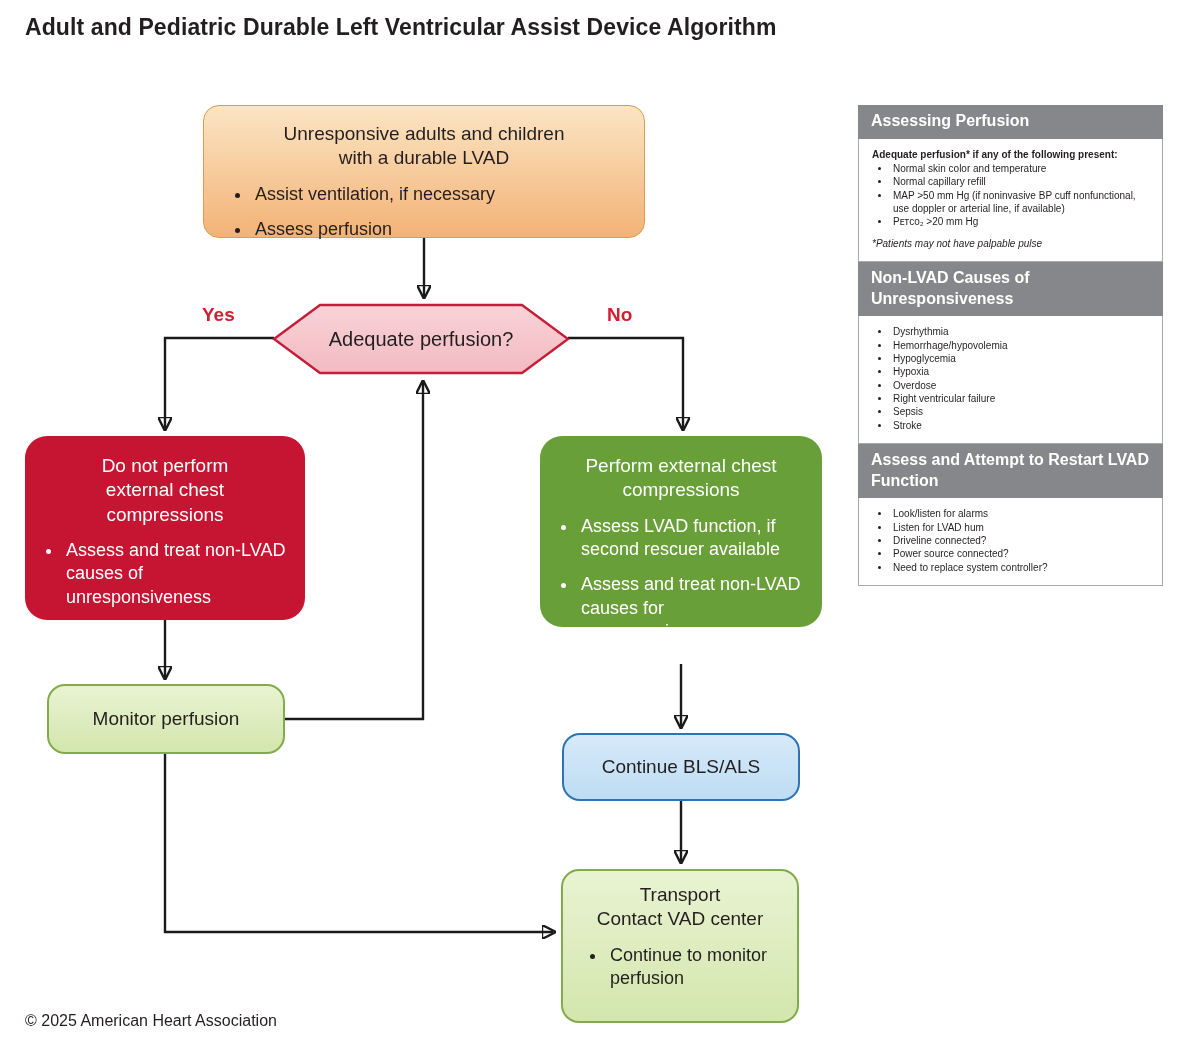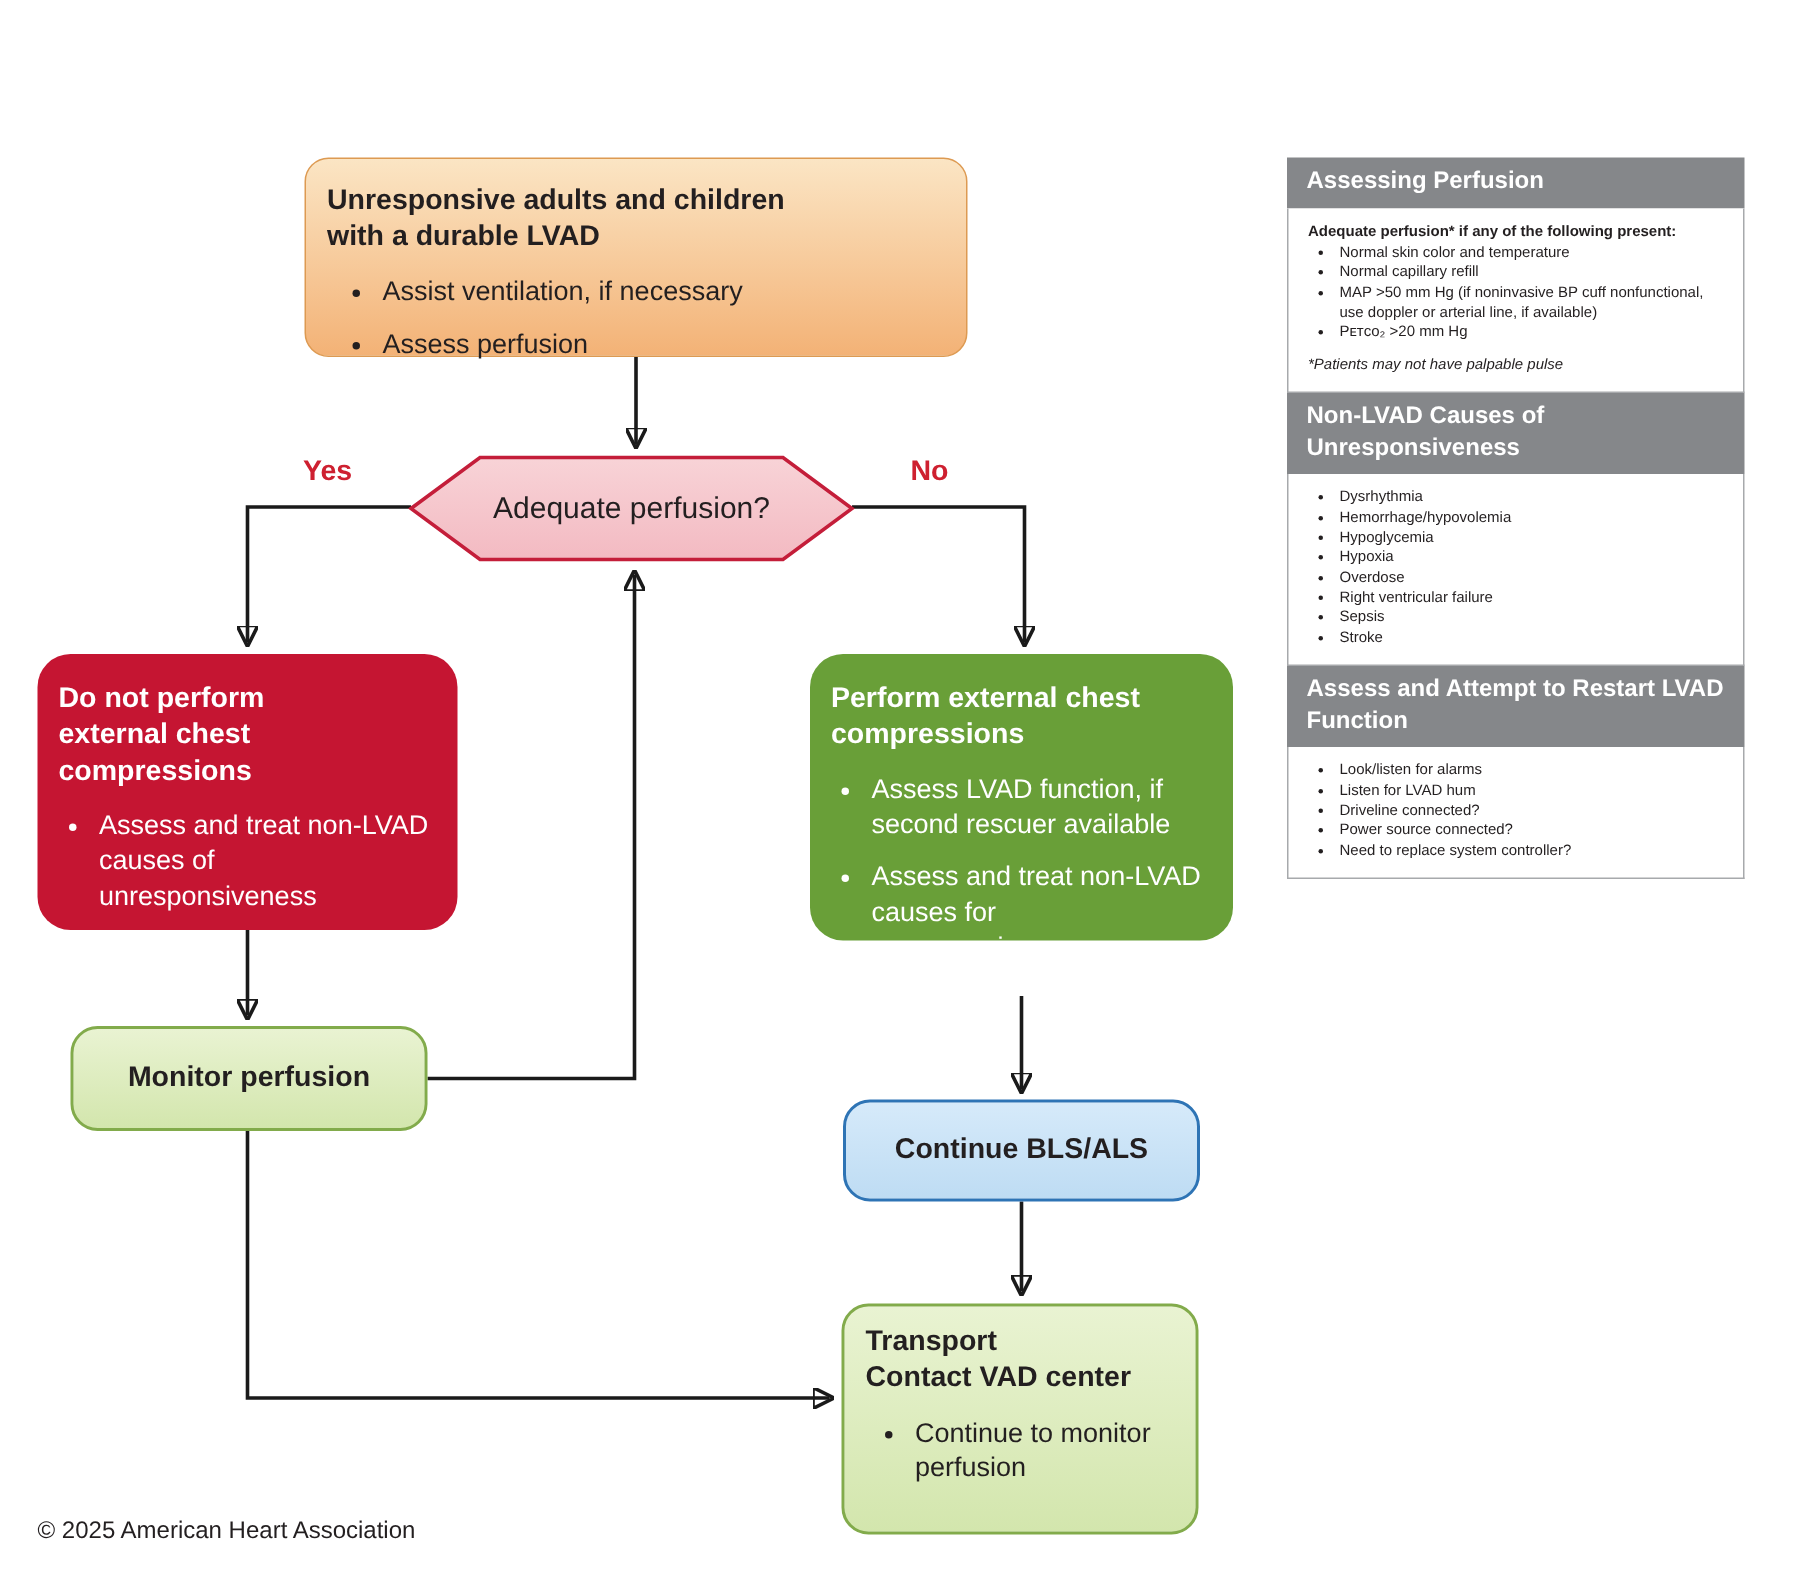--- a/index.html
+++ b/index.html
@@ -7,21 +7,21 @@
   body { font-family:"Liberation Sans","DejaVu Sans",sans-serif; color:#231f20; }
   #canvas { position:relative; width:1200px; height:1047px; background:#ffffff; overflow:hidden; }
 
   .page-title { position:absolute; left:25px; top:14px; font-size:23px; font-weight:700; letter-spacing:0.1px; }
   .footer { position:absolute; left:25px; top:1012px; font-size:16px; }
 
   #arrows { position:absolute; left:0; top:0; width:1200px; height:1047px; }
   #arrows path { stroke:#1a1a1a; stroke-width:2.4; fill:none; }
 
   .box { position:absolute; border-radius:18px; padding:10px 14px; }
-  .box .btitle { font-weight:700; font-size:19px; line-height:1.28; text-align:left; white-space:pre-line; }
+  .box .btitle { font-weight:400; font-size:19px; line-height:1.28; text-align:center; white-space:pre-line; }
   .box ul { margin-top:2px; list-style:disc outside; padding-left:26px; font-size:18px; line-height:1.3; }
   .box li { padding-left:3px;margin-top:12px; }
 
   .start-box { left:203px; top:105px; width:442px; height:133px;
     background:linear-gradient(#fbe5c4,#f3b276); border:1.6px solid #dd9a52; border-radius:16px; padding-top:16px; }
   .start-box ul { margin-top:4px; padding-left:34px; }
 
   .red-box { left:25px; top:436px; width:280px; height:184px; background:#c51532; color:#ffffff; border-radius:22px; padding-top:18px; }
   .red-box ul { padding-left:24px; }
 
@@ -51,20 +51,21 @@
   .panel-body .intro { font-weight:700; margin-bottom:1px; }
   .panel-body ul { list-style:disc outside; padding-left:19px; }
   .panel-body li { padding-left:2px; }
   .panel-body .footnote { font-style:italic; margin-top:8px; }
 </style>
 </head>
 <body>
 
 <div id="canvas">
 
+  <div class="page-title">Adult and Pediatric Durable Left Ventricular Assist Device Algorithm</div>
 
   <svg id="arrows" viewBox="0 0 1200 1047">
     <defs>
       <marker id="ah" viewBox="0 0 14 14" refX="11" refY="7" markerWidth="14" markerHeight="14" orient="auto" markerUnits="userSpaceOnUse">
         <path d="M0,0 L14,7 L0,14 Z" fill="#1a1a1a" stroke="none"></path>
       </marker>
     </defs>
     <path d="M424,238 L424,296" marker-end="url(#ah)"></path>
     <path d="M274,338 L165,338 L165,428" marker-end="url(#ah)"></path>
     <path d="M568,338 L683,338 L683,428" marker-end="url(#ah)"></path>

